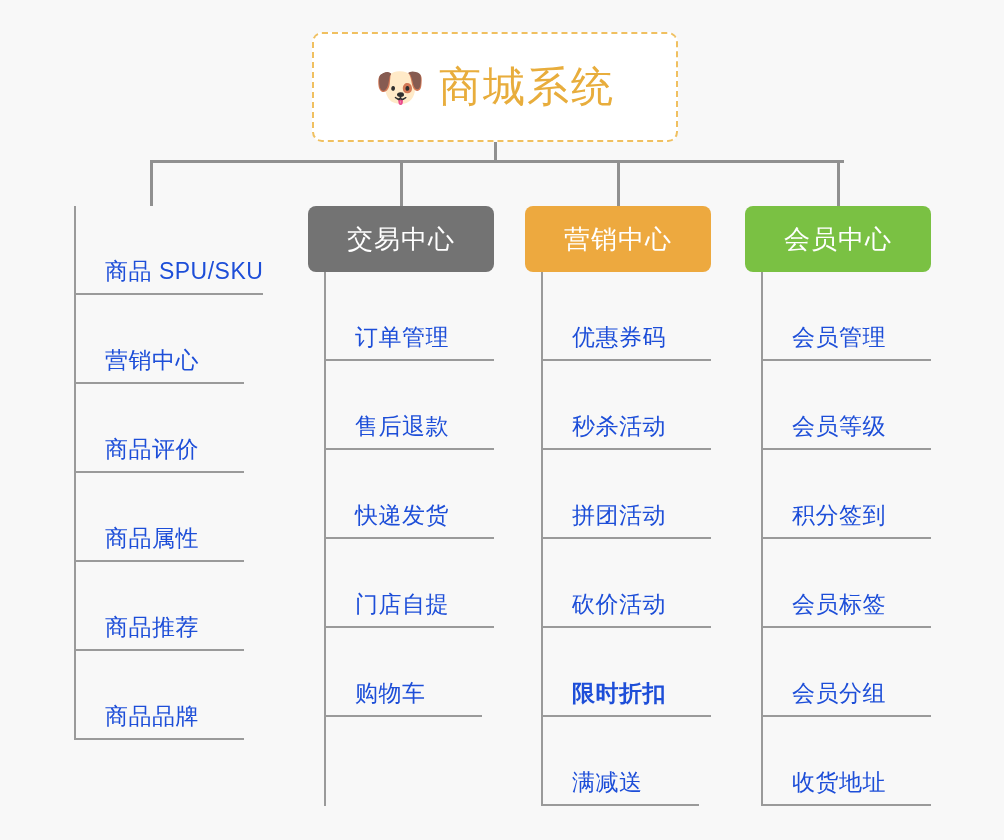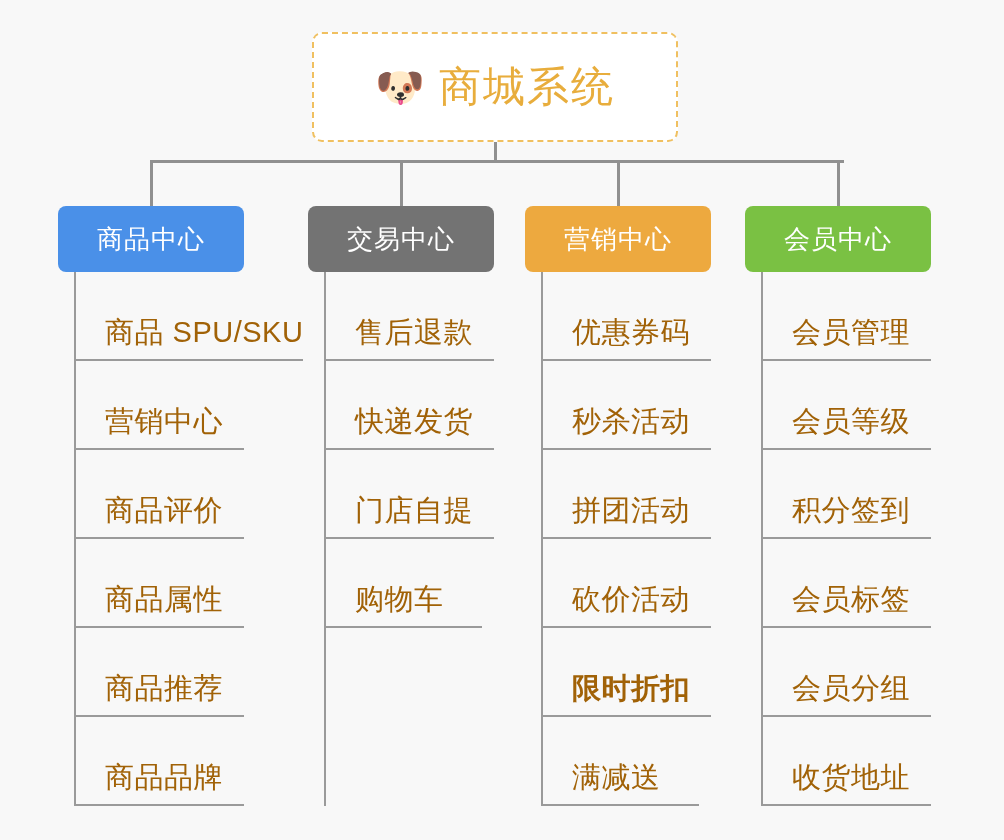--- a/index.html
+++ b/index.html
@@ -109,22 +109,22 @@
     align-items: flex-end;
   }
   .leaf-inner {
     position: relative;
     margin-left: 17px;
     padding: 0 0 6px 30px;
     border-bottom: 2px solid #9a9a9a;
     display: inline-block;
   }
   .leaf-label {
-    font-size: 29px;
-    color: #a16207;
+    font-size: 23px;
+    color: #1d4ed8;
     white-space: nowrap;
     letter-spacing: 0.5px;
   }
 </style>
 </head>
 <body>
 
 <div id="mindmap">
 
   <div class="root-node">
@@ -137,23 +137,20 @@
 
   <div id="drops">
       <div class="conn conn-drop" style="left: 150px;"></div>
       <div class="conn conn-drop" style="left: 400px;"></div>
       <div class="conn conn-drop" style="left: 617px;"></div>
       <div class="conn conn-drop" style="left: 837px;"></div>
     </div>
 
   <div id="branches">
       <div class="branch" style="left: 58px; width: 186px;">
-        <div class="branch-header" style="background: rgb(74, 144, 232);">
-          <span>商品中心</span>
-        </div>
         <div class="branch-body">
           <div class="spine" style="height: 534px;"></div>
           <div class="leaf">
             <div class="leaf-inner" style="width: 205px;"><span class="leaf-label">商品 SPU/SKU</span></div>
           </div>
           <div class="leaf">
             <div class="leaf-inner" style="width: 150px;"><span class="leaf-label">营销中心</span></div>
           </div>
           <div class="leaf">
             <div class="leaf-inner" style="width: 150px;"><span class="leaf-label">商品评价</span></div>
@@ -169,20 +166,23 @@
           </div>
         </div>
       </div>
       <div class="branch" style="left: 308px; width: 186px;">
         <div class="branch-header" style="background: #737373;">
           <span>交易中心</span>
         </div>
         <div class="branch-body">
           <div class="spine" style="height: 534px;"></div>
           <div class="leaf">
+            <div class="leaf-inner" style="width: 150px;"><span class="leaf-label">订单管理</span></div>
+          </div>
+          <div class="leaf">
             <div class="leaf-inner" style="width: 150px;"><span class="leaf-label">售后退款</span></div>
           </div>
           <div class="leaf">
             <div class="leaf-inner" style="width: 150px;"><span class="leaf-label">快递发货</span></div>
           </div>
           <div class="leaf">
             <div class="leaf-inner" style="width: 150px;"><span class="leaf-label">门店自提</span></div>
           </div>
           <div class="leaf">
             <div class="leaf-inner" style="width: 127px;"><span class="leaf-label">购物车</span></div>

